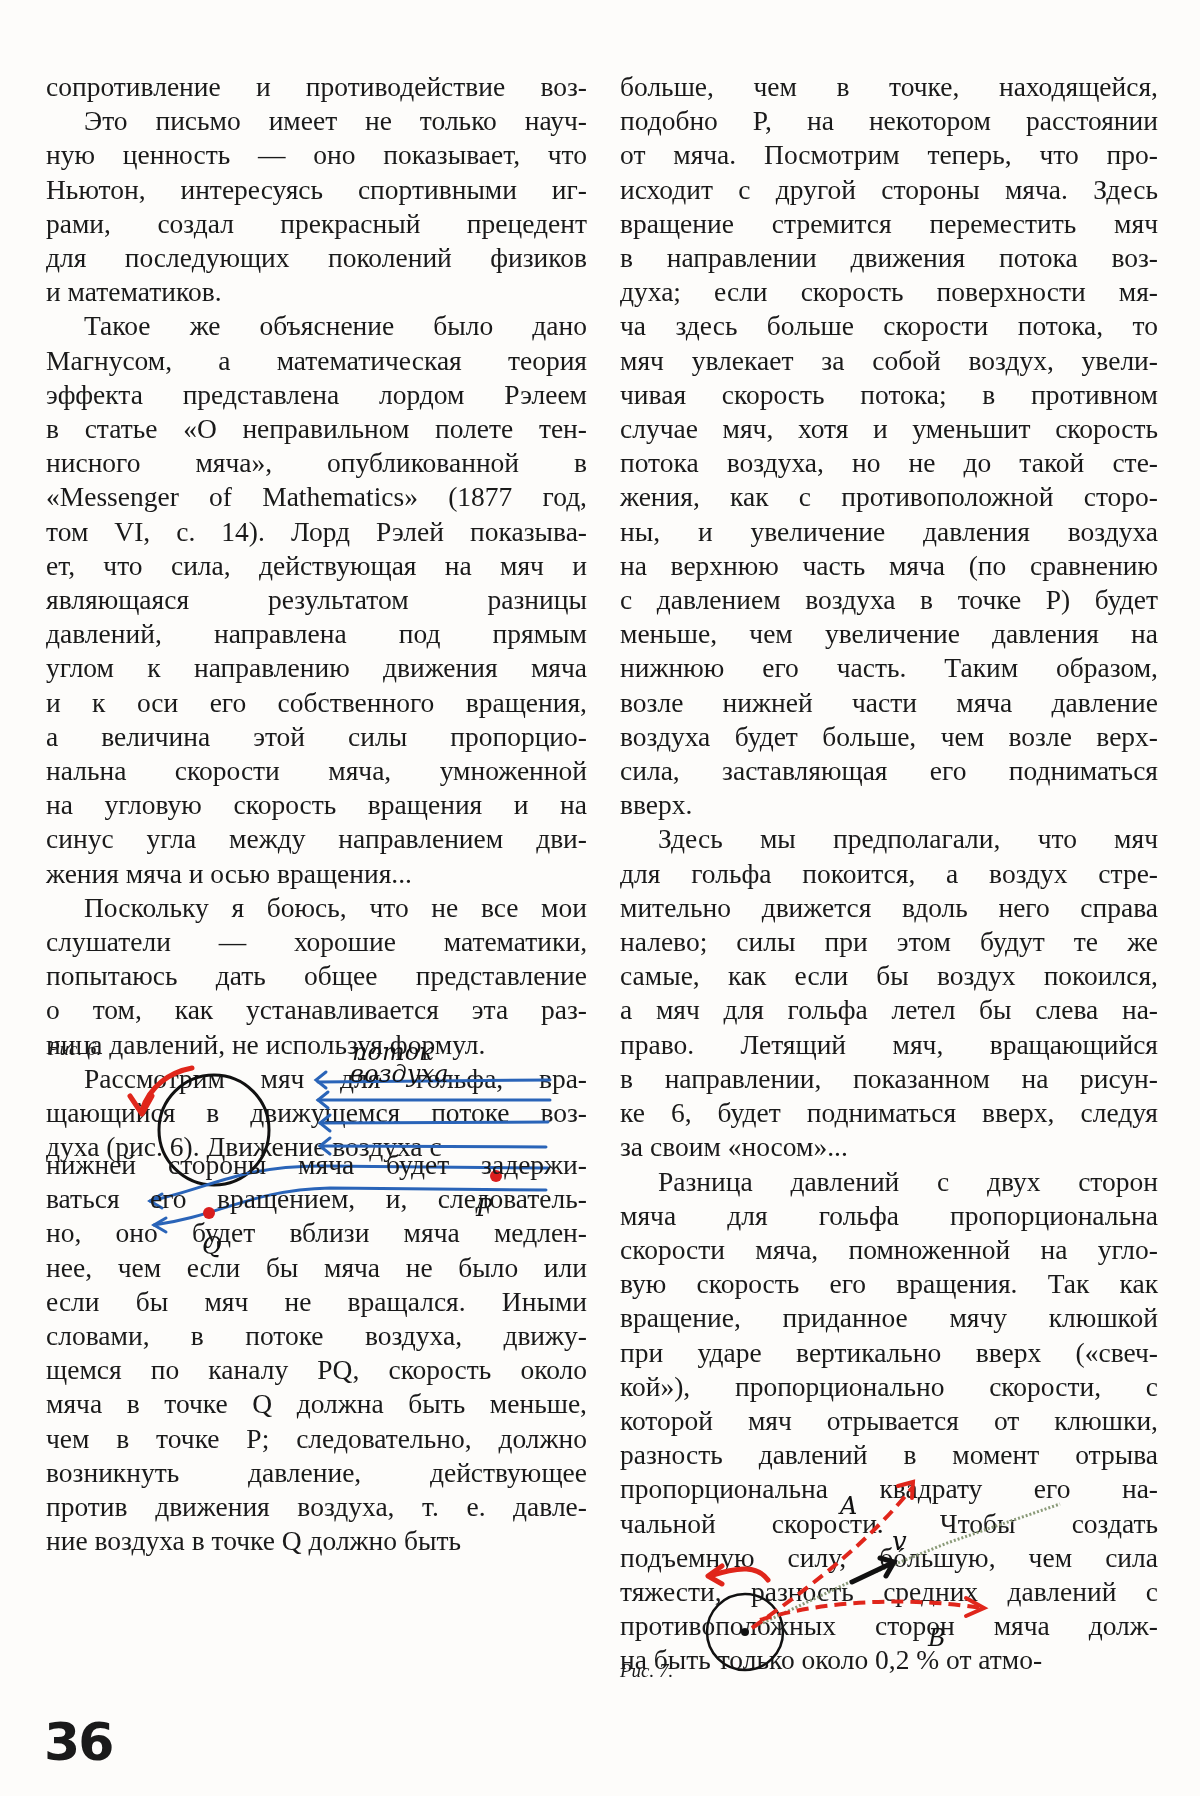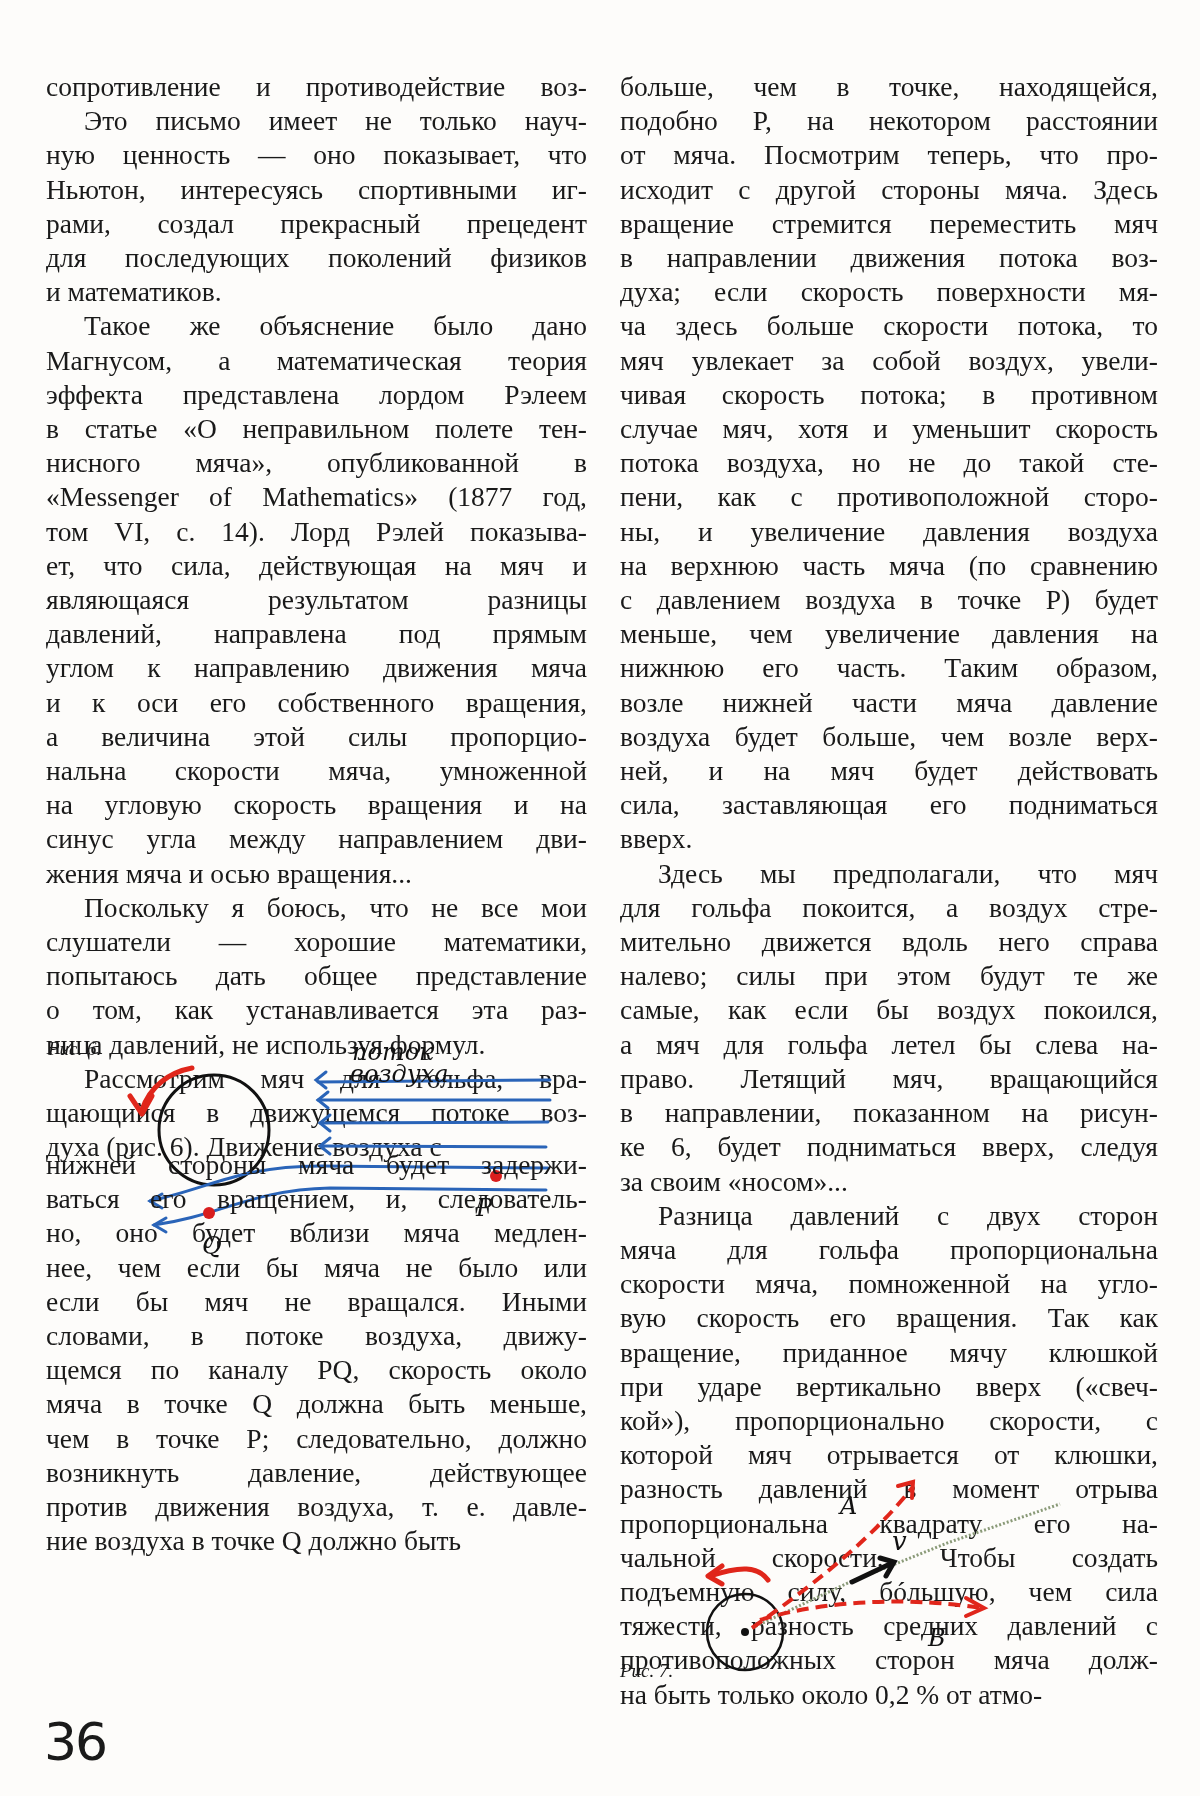--- a/index.html
+++ b/index.html
@@ -11,21 +11,21 @@
   .col p { margin: 0; }
   .col p.ind { text-indent: 38px; }
   .col .line { display: block; text-align-last: justify; white-space: nowrap; }
   .col .line.last { text-align-last: left; }
   #col-left-top { left: 46px; top: 30px; width: 541px; }
   #col-left-bottom { left: 46px; top: 1108px; width: 541px; }
   #col-right { left: 620px; top: 30px; width: 538px; }
   .caption { position: absolute; font-style: italic; font-size: 19px; text-align: center; }
   #cap6 { left: 48px; top: 1038px; }
   #cap7 { left: 620px; top: 1660px; }
-  .pagenum { position: absolute; left: 44px; top: 1712px; font-family: "DejaVu Sans", sans-serif; font-size: 52px; font-weight: 400; letter-spacing: -2px; }
+  .pagenum { position: absolute; left: 44px; top: 1712px; font-family: "DejaVu Sans", sans-serif; font-size: 52px; font-weight: 700; letter-spacing: -2px; }
   svg { position: absolute; overflow: visible; }
   .hand { font-family: "DejaVu Serif", serif; font-style: italic; }
 </style>
 </head>
 <body>
 
 <div id="col-left-top" class="col">
     <p style="text-indent: 0px;">
       <span class="line">сопротивление и противодействие воз-</span>
     </p>
@@ -121,29 +121,28 @@
       <span class="line">от мяча. Посмотрим теперь, что про-</span>
       <span class="line">исходит с другой стороны мяча. Здесь</span>
       <span class="line">вращение стремится переместить мяч</span>
       <span class="line">в направлении движения потока воз-</span>
       <span class="line">духа; если скорость поверхности мя-</span>
       <span class="line">ча здесь больше скорости потока, то</span>
       <span class="line">мяч увлекает за собой воздух, увели-</span>
       <span class="line">чивая скорость потока; в противном</span>
       <span class="line">случае мяч, хотя и уменьшит скорость</span>
       <span class="line">потока воздуха, но не до такой сте-</span>
-      <span class="line">пени, как с противоположной сторо-</span>
+      <span class="line">жения, как с противоположной сторо-</span>
       <span class="line">ны, и увеличение давления воздуха</span>
       <span class="line">на верхнюю часть мяча (по сравнению</span>
       <span class="line">с давлением воздуха в точке P) будет</span>
       <span class="line">меньше, чем увеличение давления на</span>
       <span class="line">нижнюю его часть. Таким образом,</span>
       <span class="line">возле нижней части мяча давление</span>
       <span class="line">воздуха будет больше, чем возле верх-</span>
-      <span class="line">ней, и на мяч будет действовать</span>
       <span class="line">сила, заставляющая его подниматься</span>
       <span class="line last">вверх.</span>
     </p>
     <p class="ind" style="text-indent: 0px;">
       <span class="line" style="padding-left: 38px;">Здесь мы предполагали, что мяч</span>
       <span class="line">для гольфа покоится, а воздух стре-</span>
       <span class="line">мительно движется вдоль него справа</span>
       <span class="line">налево; силы при этом будут те же</span>
       <span class="line">самые, как если бы воздух покоился,</span>
       <span class="line">а мяч для гольфа летел бы слева на-</span>

